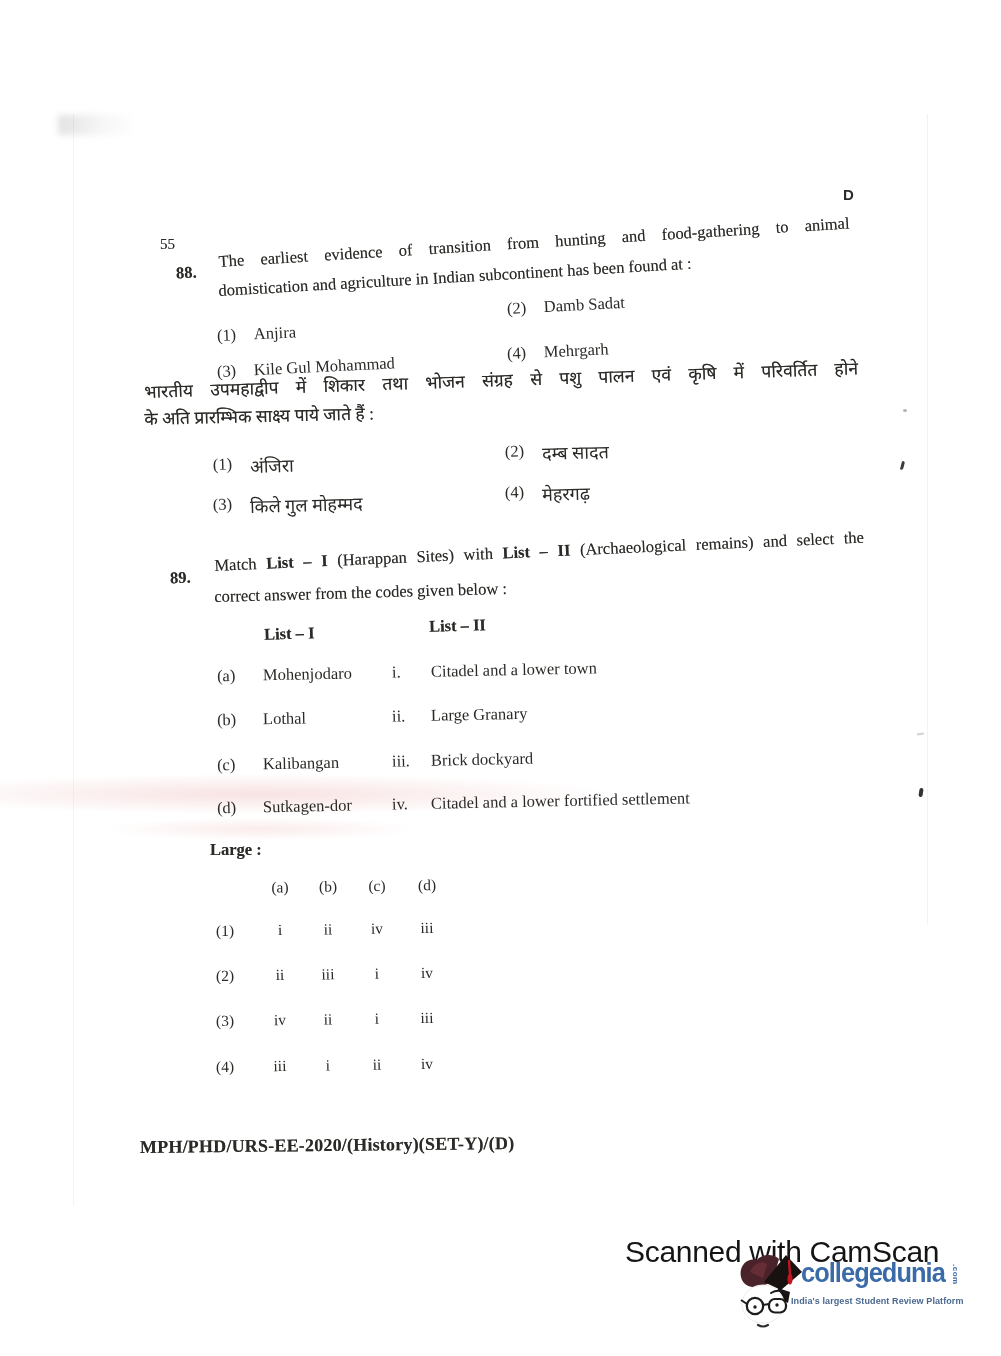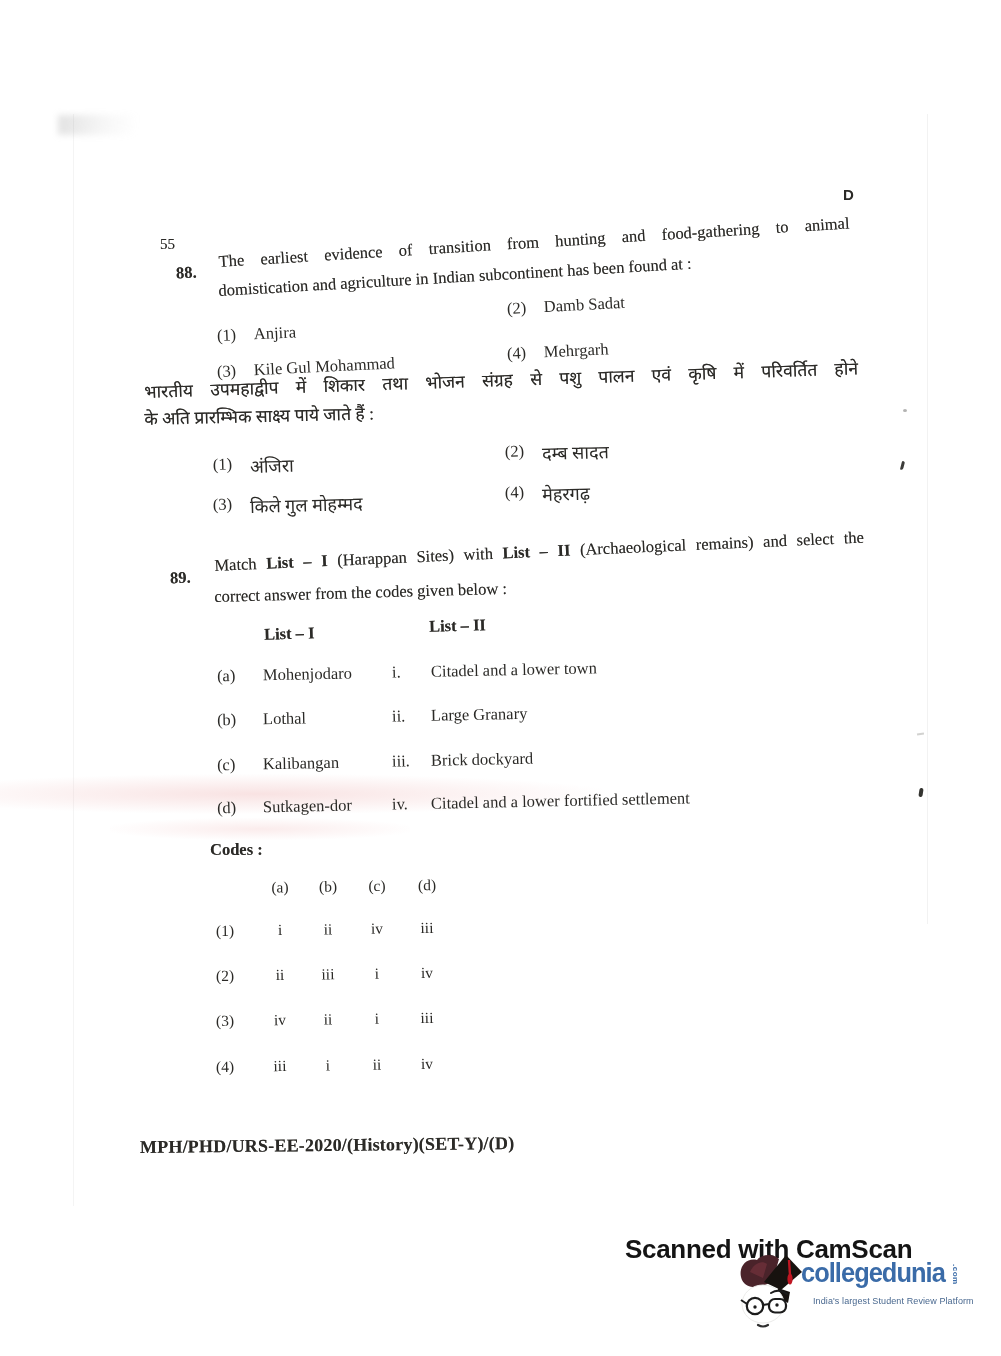--- a/index.html
+++ b/index.html
@@ -26,27 +26,27 @@
        background:radial-gradient(ellipse at 45% 50%,rgba(242,198,198,.5),rgba(242,198,198,0) 72%);}
   .hl2{position:absolute;left:110px;top:818px;width:300px;height:22px;
        background:radial-gradient(ellipse at 50% 50%,rgba(244,205,205,.38),rgba(244,205,205,0) 75%);}
   .smudge{position:absolute;left:58px;top:115px;width:78px;height:20px;filter:blur(3px);
        background:linear-gradient(100deg,rgba(150,150,150,.28),rgba(190,190,190,.12) 60%,transparent);}
   .dot1{position:absolute;left:903px;top:409px;width:4px;height:3px;border-radius:50%;background:#8b8b88;opacity:.65;}
   .apos1{position:absolute;left:901px;top:461px;width:3px;height:9px;border-radius:2px 2px 3px 1px;background:#3c3c39;transform:rotate(14deg);}
   .dash1{position:absolute;left:917px;top:733px;width:7px;height:2px;background:#b4b4b0;opacity:.6;transform:rotate(-8deg);}
   .tick1{position:absolute;left:919px;top:788px;width:4px;height:9px;border-radius:2px;background:#343430;transform:rotate(9deg);}
   
-  .camscan{position:absolute;left:625px;top:1234px;font-size:26px;color:#141414;letter-spacing:-.3px;z-index:1;font-weight:bold;}
+  .camscan{position:absolute;left:625px;top:1234px;font-size:30px;color:#141414;letter-spacing:-.3px;z-index:1;}
   .mascot{position:absolute;left:736px;top:1248px;z-index:3;}
   .brand{position:absolute;left:801px;top:1258px;font-size:27px;font-weight:bold;letter-spacing:-1px;
          transform:scaleX(.94);transform-origin:left top;z-index:2;}
   .tld{position:absolute;left:951px;top:1264px;font-size:8px;font-weight:bold;
        writing-mode:vertical-rl;letter-spacing:.5px;z-index:2;}
-  .tagline{position:absolute;left:813px;top:1296px;font-size:9px;font-weight:normal;letter-spacing:.1px;z-index:2;}
+  .tagline{position:absolute;left:791px;top:1296px;font-size:9px;font-weight:bold;letter-spacing:.1px;z-index:2;}
 </style>
 </head>
 <body>
 
 <div class="page">
 
   <div class="page-edge-l"></div>
   <div class="page-edge-r"></div>
   <div class="smudge"></div>
   <div class="hl1"></div>
@@ -131,21 +131,21 @@
     <span style="left:175px;">iii.</span>
     <span style="left:214px;">Brick dockyard</span>
   </div>
   <div class="row en" style="left:217px;top:792px;width:600px;transform:rotate(-1.2deg);">
     <span style="left:0;">(d)</span>
     <span style="left:46px;">Sutkagen-dor</span>
     <span style="left:175px;">iv.</span>
     <span style="left:214px;">Citadel and a lower fortified settlement</span>
   </div>
 
-  <span class="t b en" style="left:210px;top:840px;">Codes :</span>
+  <span class="t b en" style="left:210px;top:840px;">Large :</span>
 
   <div class="row code" style="left:266px;top:877px;width:220px;transform:rotate(-.8deg);">
     <span class="cv" style="left:0;">(a)</span>
     <span class="cv" style="left:48px;">(b)</span>
     <span class="cv" style="left:97px;">(c)</span>
     <span class="cv" style="left:147px;">(d)</span>
   </div>
 
   <div class="row code" style="left:216px;top:920px;width:280px;transform:rotate(-.8deg);">
     <span style="left:0;">(1)</span>

